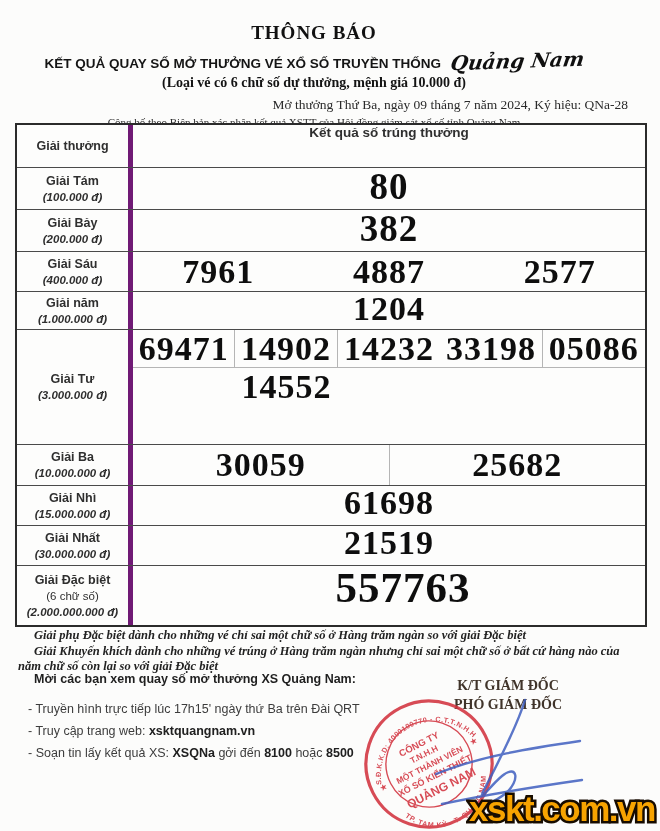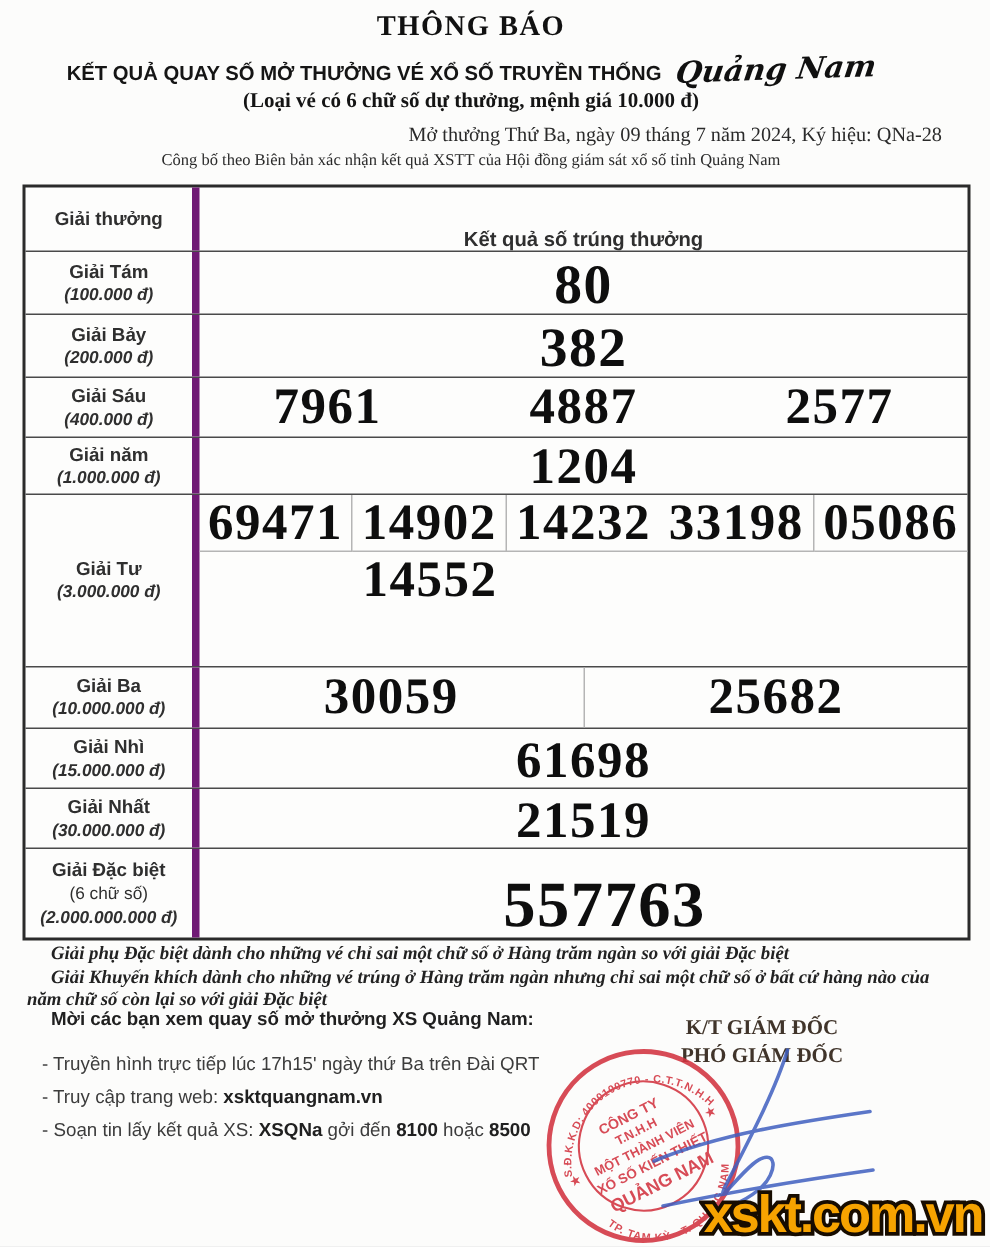--- a/index.html
+++ b/index.html
@@ -3,21 +3,21 @@
 <meta charset="utf-8">
 <style>
   html,body{margin:0;padding:0;background:#e8e8e8;}
   .page{
     position:relative;width:660px;height:831px;margin:0 auto;
     background:#fcfcfb;overflow:hidden;
     font-family:"Liberation Sans","DejaVu Sans",sans-serif;
     color:#1c1c1c;
   }
   
-  .hdr{position:absolute;left:0;top:1px;width:628px;text-align:center;}
+  .hdr{position:absolute;left:0;top:16px;width:628px;text-align:center;}
   .hdr-title{
     margin-top:6px;font-family:"Liberation Serif","DejaVu Serif",serif;
     font-weight:bold;font-size:19px;letter-spacing:1px;color:#111;
   }
   .hdr-sub{margin-top:5px;font-size:13.5px;font-weight:bold;color:#151515;}
   .hdr-sub .script{
     display:inline-block;font-family:"DejaVu Serif",serif;
     font-style:italic;font-weight:bold;font-size:20px;
     transform:skewX(-10deg) rotate(-2deg);margin-left:6px;color:#101010;
   }
@@ -37,21 +37,21 @@
   .trow{display:flex;border-bottom:1px solid #4a4a4a;}
   .trow:last-child{border-bottom:none;}
   .tlabel{
     width:116px;flex:0 0 116px;border-right:5px solid #701a75;
     display:flex;flex-direction:column;align-items:center;justify-content:center;
     line-height:16px;padding:2px 2px;box-sizing:border-box;
   }
   .tlabel .nm{font-size:12.5px;font-weight:bold;color:#2f2f2f;}
   .tlabel .sub{font-size:11.5px;color:#2f2f2f;}
   .tlabel .amt{font-size:11.5px;font-style:italic;font-weight:bold;color:#2f2f2f;}
-  .tres{flex:1;display:flex;align-items:flex-end;justify-content:center;}
+  .tres{flex:1;display:flex;align-items:flex-start;justify-content:center;}
   .num{
     font-family:"Liberation Serif","DejaVu Serif",serif;font-weight:bold;color:#0e0e0e;
     letter-spacing:1px;
   }
   .n36{font-size:37px;line-height:1;}
   .n34{font-size:34px;line-height:1;}
   .n42{font-size:43px;line-height:1;}
   .cols3{flex:1;display:flex;height:100%;}
   .cols3>div{flex:1;display:flex;align-items:center;justify-content:center;}
   .tu-grid{flex:1;display:grid;grid-template-columns:1fr 1fr 1fr 1fr 1fr;grid-template-rows:1fr 1fr 1fr;height:100%;}

